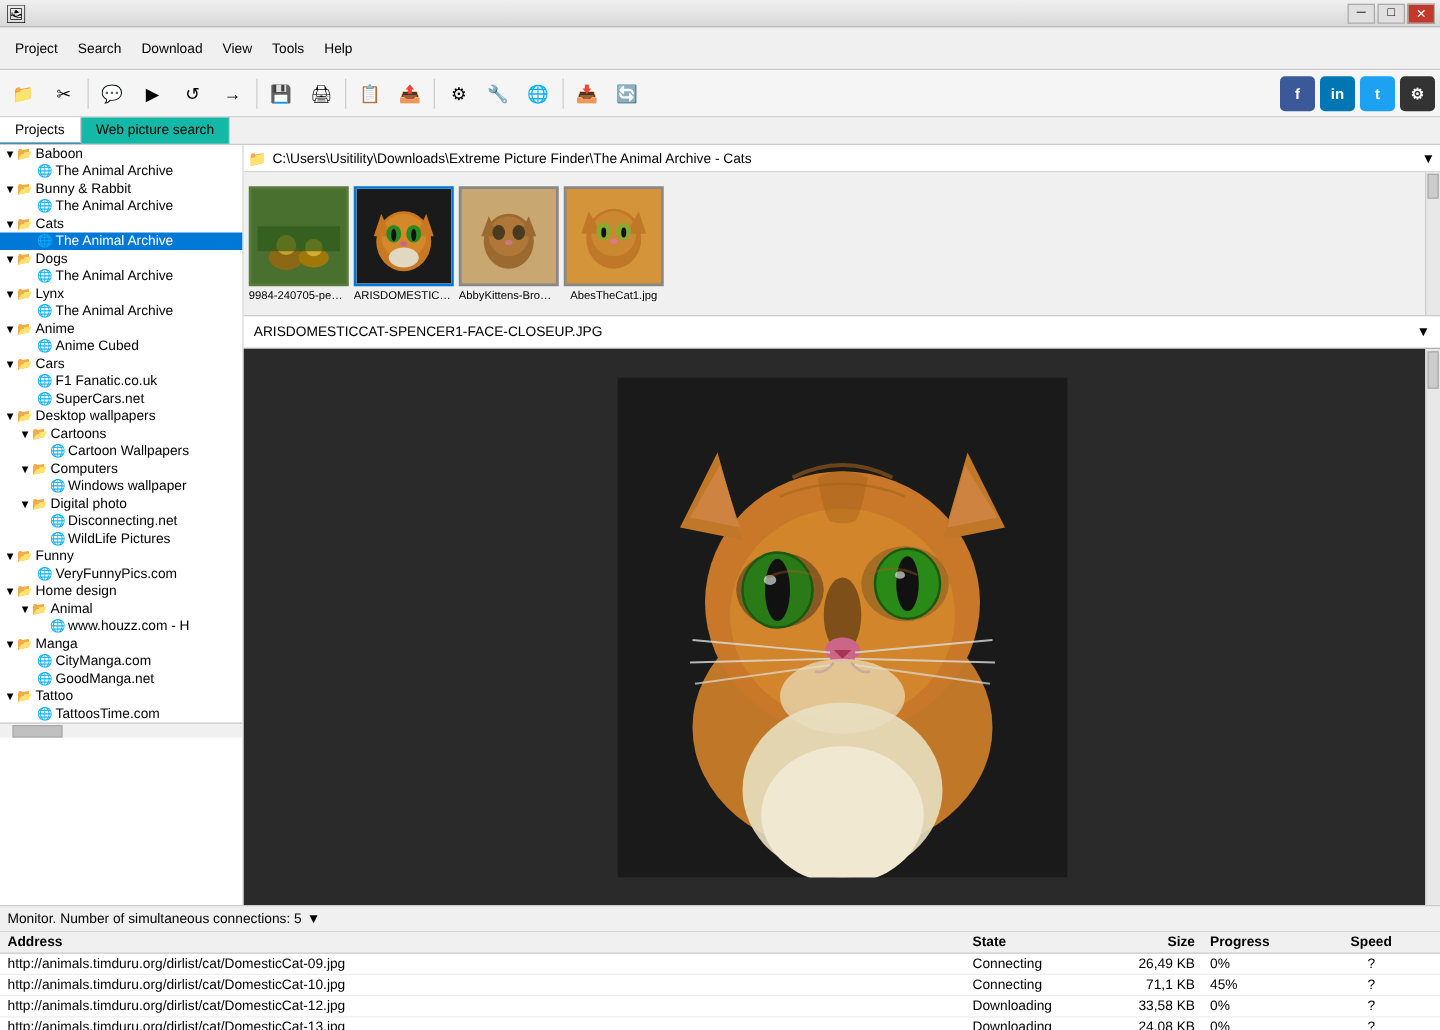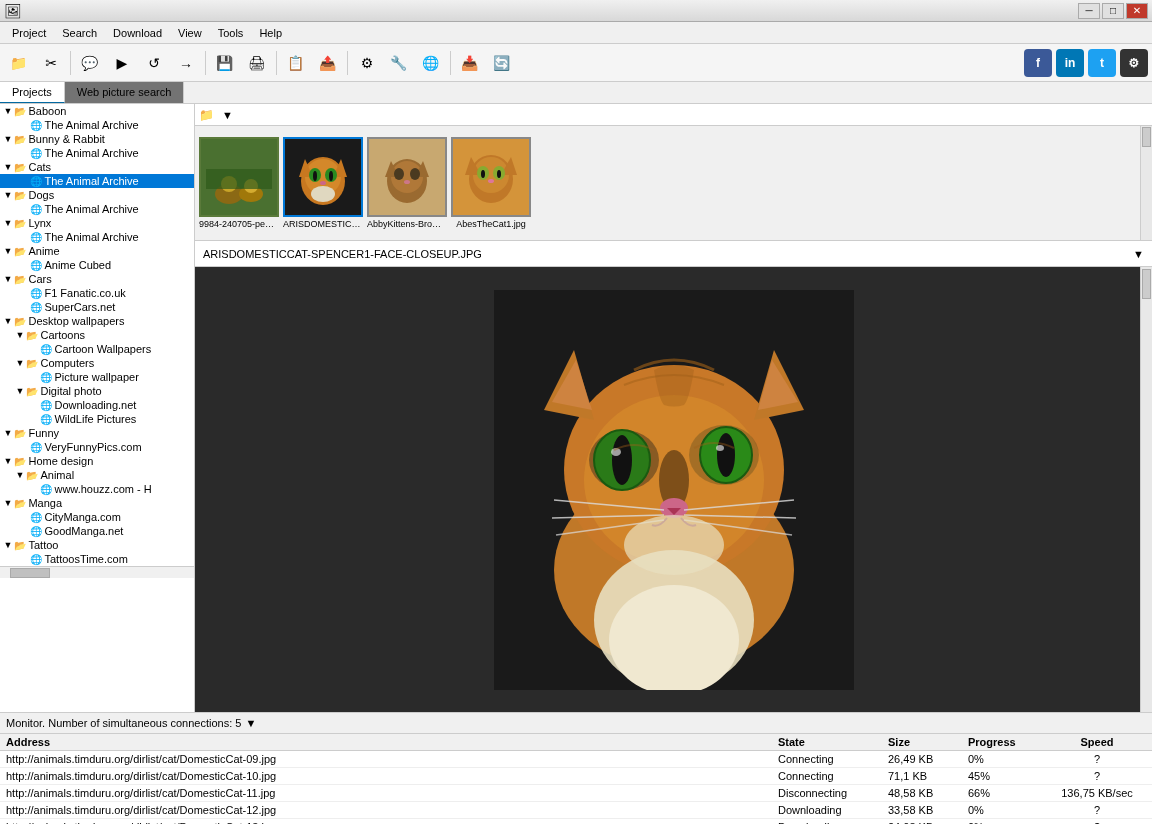--- a/index.html
+++ b/index.html
@@ -5,36 +5,36 @@
     * { margin: 0; padding: 0; box-sizing: border-box; }
     body { font-family: 'Segoe UI', Tahoma, Geneva, Verdana, sans-serif; font-size: 11px; background: #f0f0f0; width: 1152px; height: 824px; overflow: hidden; }
 
     
     #title-bar { background: linear-gradient(to bottom, #f0f0f0, #d8d8d8); height: 22px; display: flex; align-items: center; justify-content: space-between; padding: 0 4px; border-bottom: 1px solid #aaa; }
     #title-bar .win-controls { display: flex; gap: 2px; }
     #title-bar .win-btn { width: 22px; height: 16px; display: flex; align-items: center; justify-content: center; font-size: 10px; cursor: pointer; border: 1px solid #aaa; background: #e0e0e0; }
     #title-bar .win-btn.close { background: #c0392b; color: white; }
 
     
-    #menu-bar { background: #f0f0f0; height: 22px; display: flex; align-items: center; padding: 0 4px; border-bottom: 1px solid #ccc; }
+    #menu-bar { background: #f0f0f0; height: 34px; display: flex; align-items: center; padding: 0 4px; border-bottom: 1px solid #ccc; }
     .menu-item { padding: 2px 8px; cursor: pointer; font-size: 11px; }
 
     
     #toolbar { background: #f5f5f5; height: 38px; display: flex; align-items: center; padding: 2px 4px; border-bottom: 1px solid #ccc; gap: 2px; }
     .tb-btn { width: 30px; height: 30px; display: flex; align-items: center; justify-content: center; border: 1px solid transparent; background: transparent; cursor: pointer; font-size: 14px; }
     .tb-separator { width: 1px; height: 24px; background: #ccc; margin: 0 2px; }
     .tb-right { margin-left: auto; display: flex; gap: 4px; }
     .social-btn { width: 28px; height: 28px; border-radius: 4px; display: flex; align-items: center; justify-content: center; color: white; font-size: 12px; font-weight: bold; cursor: pointer; }
 
     
     #main { display: flex; height: calc(824px - 22px - 22px - 38px - 22px - 90px - 22px); }
 
     
     #tabs { display: flex; background: #f0f0f0; border-bottom: 1px solid #ccc; }
-    .tab { padding: 4px 12px; cursor: pointer; border-right: 1px solid #ccc; font-size: 11px; background: #737373; }
+    .tab { padding: 4px 12px; cursor: pointer; border-right: 1px solid #ccc; font-size: 11px; background: #14b8a6; }
     .tab.active { background: white; border-bottom: 1px solid #0369a1; }
 
     
     #sidebar { width: 195px; min-width: 195px; background: white; border-right: 1px solid #ccc; overflow-y: auto; overflow-x: hidden; }
     .tree-item { padding: 1px 0; white-space: nowrap; overflow: hidden; text-overflow: ellipsis; cursor: pointer; display: flex; align-items: center; }
     .tree-item.selected { background: #0078d7; color: white; }
     .tree-icon { margin-right: 2px; font-size: 10px; }
     .tree-expand { width: 12px; display: inline-block; text-align: center; font-size: 9px; }
 
     
@@ -59,21 +59,21 @@
     
     #preview-area { flex: 1; background: #2a2a2a; display: flex; align-items: center; justify-content: center; overflow: hidden; position: relative; }
 
     
     #monitor-bar { height: 22px; background: #f0f0f0; border-top: 1px solid #ccc; border-bottom: 1px solid #ccc; display: flex; align-items: center; padding: 0 6px; font-size: 11px; }
     #download-table { height: 90px; background: white; overflow-y: auto; }
     .dl-header { display: flex; background: #f0f0f0; border-bottom: 1px solid #ccc; font-size: 11px; font-weight: bold; padding: 2px 0; }
     .dl-row { display: flex; font-size: 11px; padding: 2px 0; border-bottom: 1px solid #eee; }
     .col-addr { flex: 1; padding: 0 6px; overflow: hidden; text-overflow: ellipsis; white-space: nowrap; }
     .col-state { width: 110px; padding: 0 6px; }
-    .col-size { width: 80px; padding: 0 6px; }
+    .col-size { width: 80px; padding: 0 6px; text-align: right; }
     .col-prog { width: 80px; padding: 0 6px; text-align: left; }
     .col-speed { width: 110px; padding: 0 6px; text-align: center; }
 
     
     ::-webkit-scrollbar { width: 12px; height: 12px; }
     ::-webkit-scrollbar-track { background: #f0f0f0; }
     ::-webkit-scrollbar-thumb { background: #c0c0c0; border: 1px solid #aaa; }
 
     
     .cat-svg { width: 360px; height: 400px; }
@@ -244,32 +244,32 @@
     </div>
 
     <div class="tree-item" style="padding-left:14px;">
       <span class="tree-expand">▼</span>
       <span class="tree-icon ico-folder">📂</span>
       <span>Computers</span>
     </div>
     <div class="tree-item" style="padding-left:28px;">
       <span class="tree-expand">&nbsp;</span>
       <span class="tree-icon ico-web">🌐</span>
-      <span>Picture wallpaper</span>
+      <span>Windows wallpaper</span>
     </div>
 
     <div class="tree-item" style="padding-left:14px;">
       <span class="tree-expand">▼</span>
       <span class="tree-icon ico-folder">📂</span>
       <span>Digital photo</span>
     </div>
     <div class="tree-item" style="padding-left:28px;">
       <span class="tree-expand">&nbsp;</span>
       <span class="tree-icon ico-web">🌐</span>
-      <span>Downloading.net</span>
+      <span>Disconnecting.net</span>
     </div>
     <div class="tree-item" style="padding-left:28px;">
       <span class="tree-expand">&nbsp;</span>
       <span class="tree-icon ico-web">🌐</span>
       <span>WildLife Pictures</span>
     </div>
 
     <div class="tree-item" style="padding-left:2px;">
       <span class="tree-expand">▼</span>
       <span class="tree-icon ico-folder">📂</span>
@@ -326,20 +326,21 @@
 
     <div style="height:12px; background:#f0f0f0; border-top:1px solid #ccc; display:flex; align-items:center; position:sticky; bottom:0;">
       <div style="width:40px; height:10px; background:#c0c0c0; margin-left:10px; border:1px solid #aaa;"></div>
     </div>
   </div>
 
   <div id="content">
 
     <div id="path-bar">
       <span class="folder-icon">📁</span>
+      <span class="path-text">C:\Users\Usitility\Downloads\Extreme Picture Finder\The Animal Archive - Cats</span>
       <span style="cursor:pointer; margin-left:4px;">▼</span>
     </div>
 
     <div id="thumb-strip">
 
       <div class="thumb-item">
         <div class="thumb-img" style="background:#5a7a3a;">
           <svg width="76" height="76" viewBox="0 0 76 76">
             <rect width="76" height="76" fill="#4a7030"></rect>
             <ellipse cx="28" cy="55" rx="14" ry="10" fill="#8B6914"></ellipse>
@@ -511,27 +512,20 @@
     <span class="col-speed">?</span>
   </div>
   <div class="dl-row">
     <span class="col-addr">http://animals.timduru.org/dirlist/cat/DomesticCat-10.jpg</span>
     <span class="col-state">Connecting</span>
     <span class="col-size">71,1 KB</span>
     <span class="col-prog">45%</span>
     <span class="col-speed">?</span>
   </div>
   <div class="dl-row">
-    <span class="col-addr">http://animals.timduru.org/dirlist/cat/DomesticCat-11.jpg</span>
-    <span class="col-state">Disconnecting</span>
-    <span class="col-size">48,58 KB</span>
-    <span class="col-prog">66%</span>
-    <span class="col-speed">136,75 KB/sec</span>
-  </div>
-  <div class="dl-row">
     <span class="col-addr">http://animals.timduru.org/dirlist/cat/DomesticCat-12.jpg</span>
     <span class="col-state">Downloading</span>
     <span class="col-size">33,58 KB</span>
     <span class="col-prog">0%</span>
     <span class="col-speed">?</span>
   </div>
   <div class="dl-row">
     <span class="col-addr">http://animals.timduru.org/dirlist/cat/DomesticCat-13.jpg</span>
     <span class="col-state">Downloading</span>
     <span class="col-size">24,08 KB</span>

